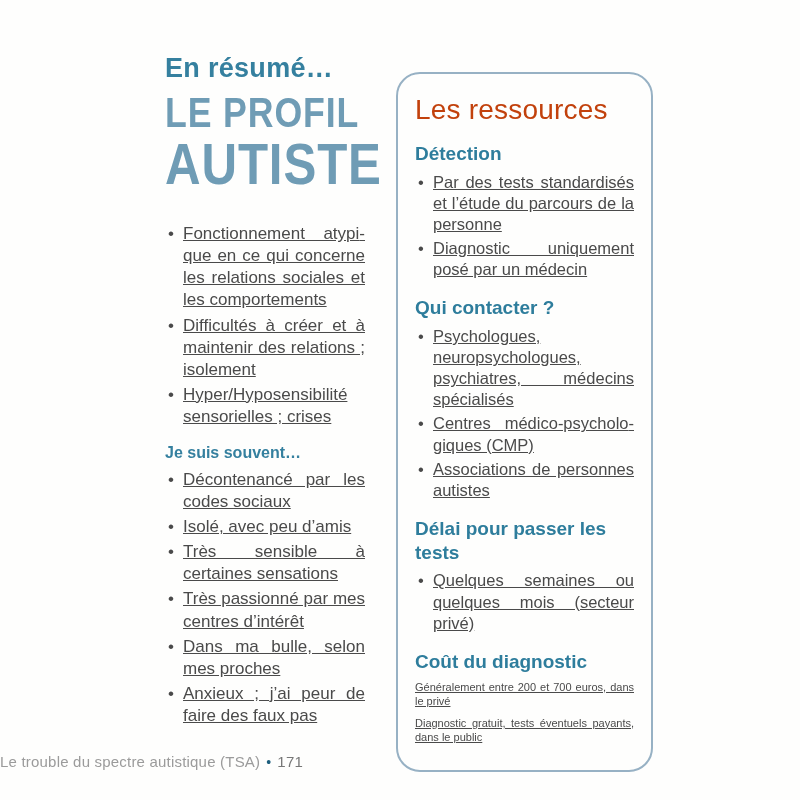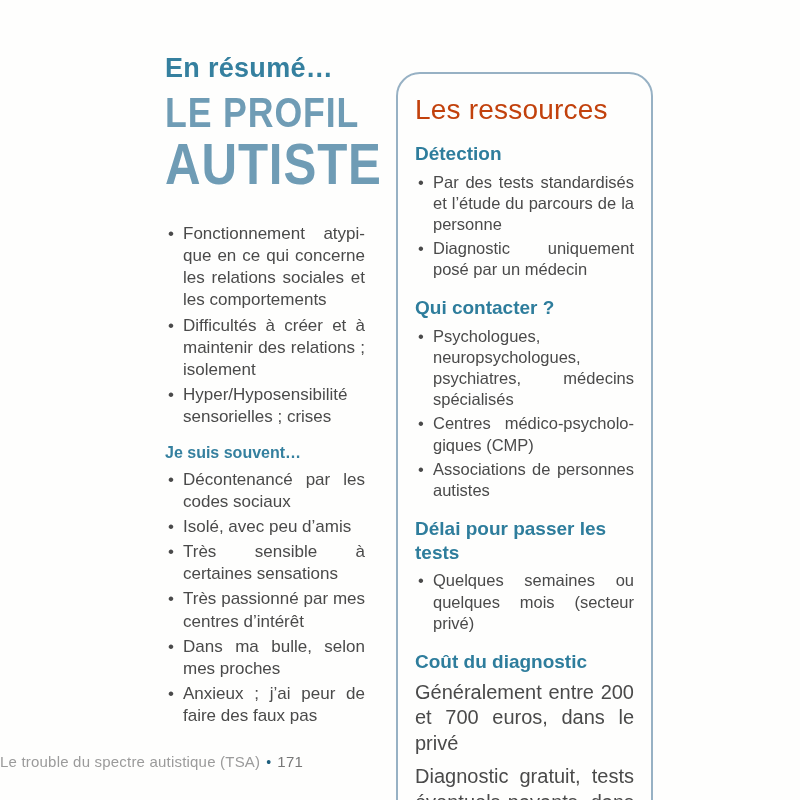--- a/index.html
+++ b/index.html
@@ -54,20 +54,21 @@
     margin: 0;
     padding: 0 0 0 18px;
     font-size: 17px;
     line-height: 1.3;
     color: #4a4a4a;
     text-align: justify;
   }
   .bullets li {
     position: relative;
     margin-bottom: 3px;
+    text-decoration: underline;
   }
   .bullets li::before {
     content: "\2022";
     position: absolute;
     left: -15px;
     top: 0;
     color: #4a4a4a;
   }
   .left-col .bullets.traits {
     margin-top: 30px;
@@ -101,25 +102,26 @@
     font-size: 19px;
     font-weight: 700;
     line-height: 1.25;
     margin: 16px 0 6px 0;
   }
   .right-box .bullets {
     font-size: 16.5px;
     line-height: 1.28;
   }
   .res-text {
-    font-size: 20px;
+    font-size: 11px;
     line-height: 1.28;
     color: #4a4a4a;
     text-align: justify;
     margin: 0 0 8px 0;
+    text-decoration: underline;
   }
   .footer {
     position: absolute;
     top: 753px;
     left: 0;
     width: 654px;
     text-align: left;
     font-size: 15px;
     color: #9b9b9b;
     letter-spacing: 0.2px;

